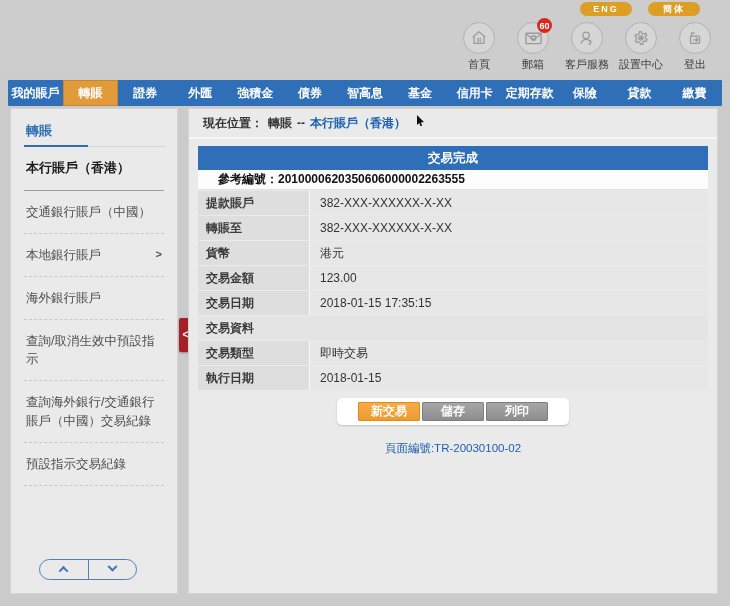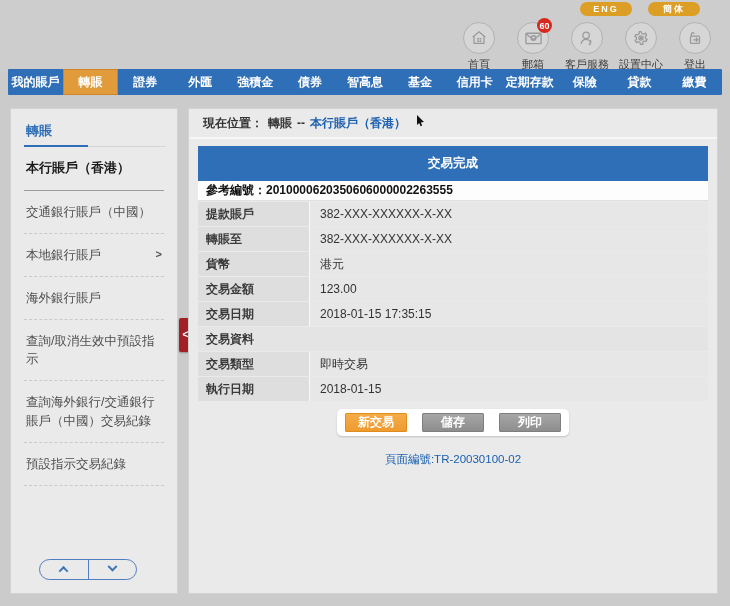--- a/index.html
+++ b/index.html
@@ -28,21 +28,21 @@
   }
   .ql-circle svg { stroke:#9a9a9a; fill:none; stroke-width:1.4; }
   .ql-label { font-size:11px; color:#3d3d3d; margin-top:3px; white-space:nowrap; }
   .ql-badge {
     position:absolute; top:-5px; right:-4px; min-width:15px; height:15px; border-radius:8px;
     background:#d8281e; color:#fff; font-size:9px; font-weight:bold;
     display:flex; align-items:center; justify-content:center; padding:0 2px;
   }
   
   .navbar {
-    position:absolute; left:8px; top:69px; width:714px; height:26px;
+    position:absolute; left:8px; top:80px; width:714px; height:26px;
     background:#2e6fb7; display:flex; border-radius:1px;
   }
   .nav-item {
     flex:1; display:flex; align-items:center; justify-content:center;
     color:#fff; font-size:12px; font-weight:bold; cursor:pointer; white-space:nowrap;
   }
   .nav-item.active { background:#e29b3b; box-shadow:inset 0 0 0 1px #cd8527; }
   
   .sidebar {
     position:absolute; left:10px; top:108px; width:168px; height:486px;
@@ -85,42 +85,42 @@
   .breadcrumb {
     height:30px; display:flex; align-items:center; padding-left:14px;
     border-bottom:2px solid #f7f7f7; font-size:12px; font-weight:bold; color:#333;
     position:relative;
   }
   .breadcrumb .crumb-current { color:#1b5fb0; margin-left:5px; cursor:pointer; }
   .breadcrumb .crumb-sep { margin-left:5px; }
   .cursor-icon { margin-left:10px; margin-top:-4px; }
   .result { margin:7px 9px 0 9px; }
   .result-header {
-    height:35px; background:#2e6fb7; color:#fff; font-size:12.5px; font-weight:bold;
+    height:24px; background:#2e6fb7; color:#fff; font-size:12.5px; font-weight:bold;
     display:flex; align-items:center; justify-content:center;
   }
   .ref-row {
     height:20px; background:#fdfdfd; display:flex; align-items:center;
-    font-size:12px; font-weight:bold; color:#111; padding-left:8px;
+    font-size:12px; font-weight:bold; color:#111; padding-left:20px;
     border-bottom:1px solid #e0e0e0;
   }
   .trow { display:flex; height:24px; margin-top:1px; }
   .trow .tlabel {
     width:112px; background:#dedede; display:flex; align-items:center;
     padding-left:8px; font-size:12px; font-weight:bold; color:#3a3a3a;
     border-right:1px solid #f9f9f9; flex-shrink:0;
   }
   .trow .tvalue {
     flex:1; background:#e7e7e7; display:flex; align-items:center;
     padding-left:10px; font-size:12px; color:#333;
   }
   .trow.section .tlabel { width:100%; border-right:none; background:#e4e4e4; }
   .actions {
     margin:8px auto 0 auto; width:232px; height:27px; background:#fff; border-radius:5px;
-    display:flex; align-items:center; justify-content:space-between; padding:0 8px;
+    display:flex; align-items:center; justify-content:space-between; padding:0 21px;
     box-shadow:0 1px 2px rgba(0,0,0,0.18);
   }
   .btn {
     width:62px; height:19px; border:none; border-radius:2px; color:#fff;
     font-size:12px; font-weight:bold; cursor:pointer; font-family:inherit;
     display:flex; align-items:center; justify-content:center;
   }
   .btn.orange { background:linear-gradient(#f6ad49,#ee9a2d); box-shadow:inset 0 0 0 1px #df8c1f; }
   .btn.gray { background:linear-gradient(#a8a8a8,#8c8c8c); box-shadow:inset 0 0 0 1px #7e7e7e; }
   .page-number {

